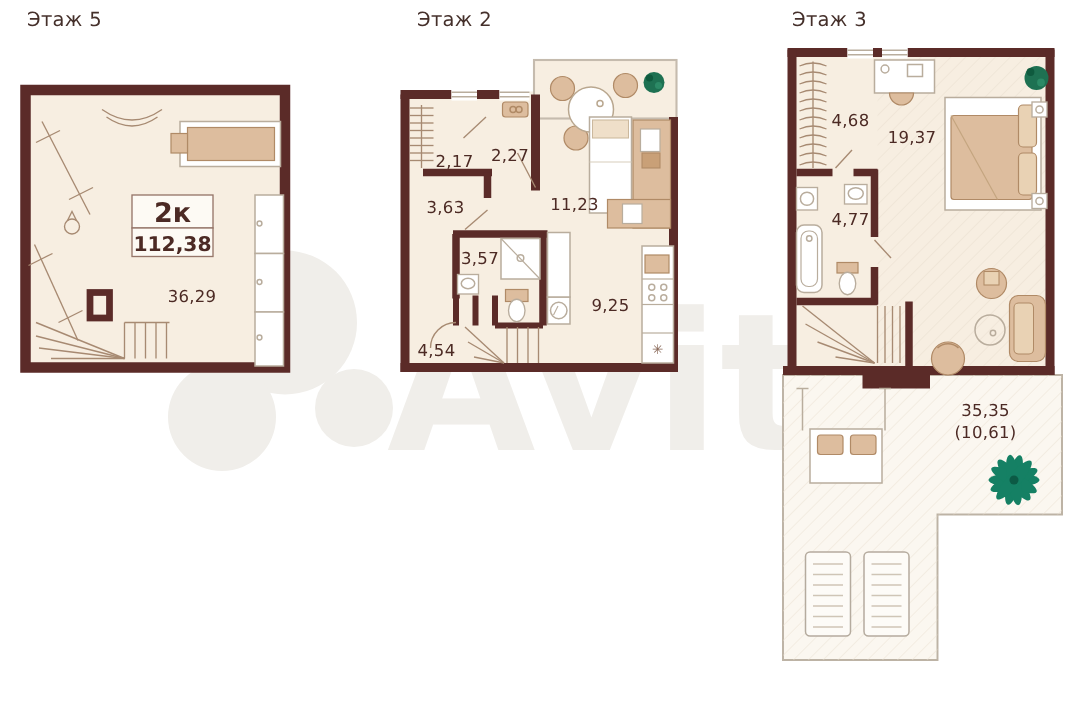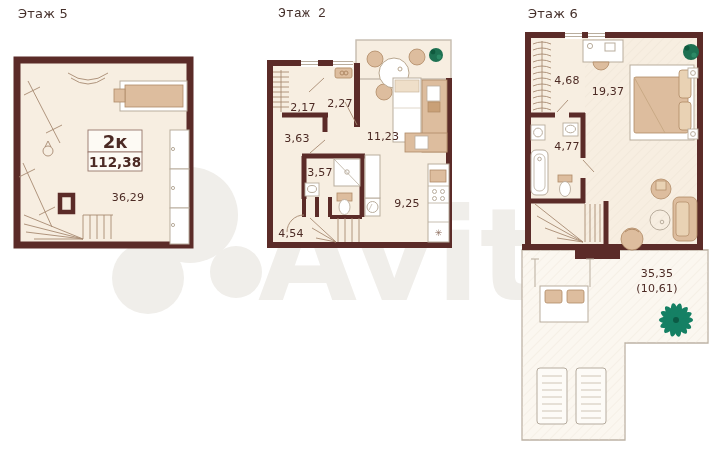--- a/index.html
+++ b/index.html
@@ -31,22 +31,22 @@
 <body>
 
 <svg id="wm" width="660" height="180" aria-hidden="true">
   <circle class="wmfill" cx="150" cy="65" r="48"></circle>
   <circle class="wmfill" cx="108" cy="128" r="36"></circle>
   <circle class="wmfill" cx="196" cy="122" r="26"></circle>
   <text x="218" y="150" font-size="128" font-weight="bold" class="wmfill">Avito</text>
 </svg>
 
 <div class="floor-title" style="left:18px;top:6px;">Этаж 5</div>
-<div class="floor-title" style="left:278px;top:6px;font-family:Liberation Mono, monospace;">Этаж 2</div>
-<div class="floor-title" style="left:528px;top:6px;">Этаж 6</div>
+<div class="floor-title" style="left:278px;top:6px;">Этаж 2</div>
+<div class="floor-title" style="left:528px;top:6px;">Этаж 3</div>
 
 <svg id="f1" class="plan" width="200" height="212">
   <rect x="9" y="15" width="173" height="185" fill="#f7eee1" stroke="#5b2b28" stroke-width="7"></rect>
 
   <g class="lite">
     <line x1="20" y1="36" x2="52" y2="98"></line>
     <line x1="16" y1="50" x2="32" y2="42"></line>
     <line x1="38" y1="88" x2="54" y2="80"></line>
     <circle cx="40" cy="106" r="5" fill="none"></circle>
     <path d="M37,102 L40,96 L43,102" fill="none"></path>

